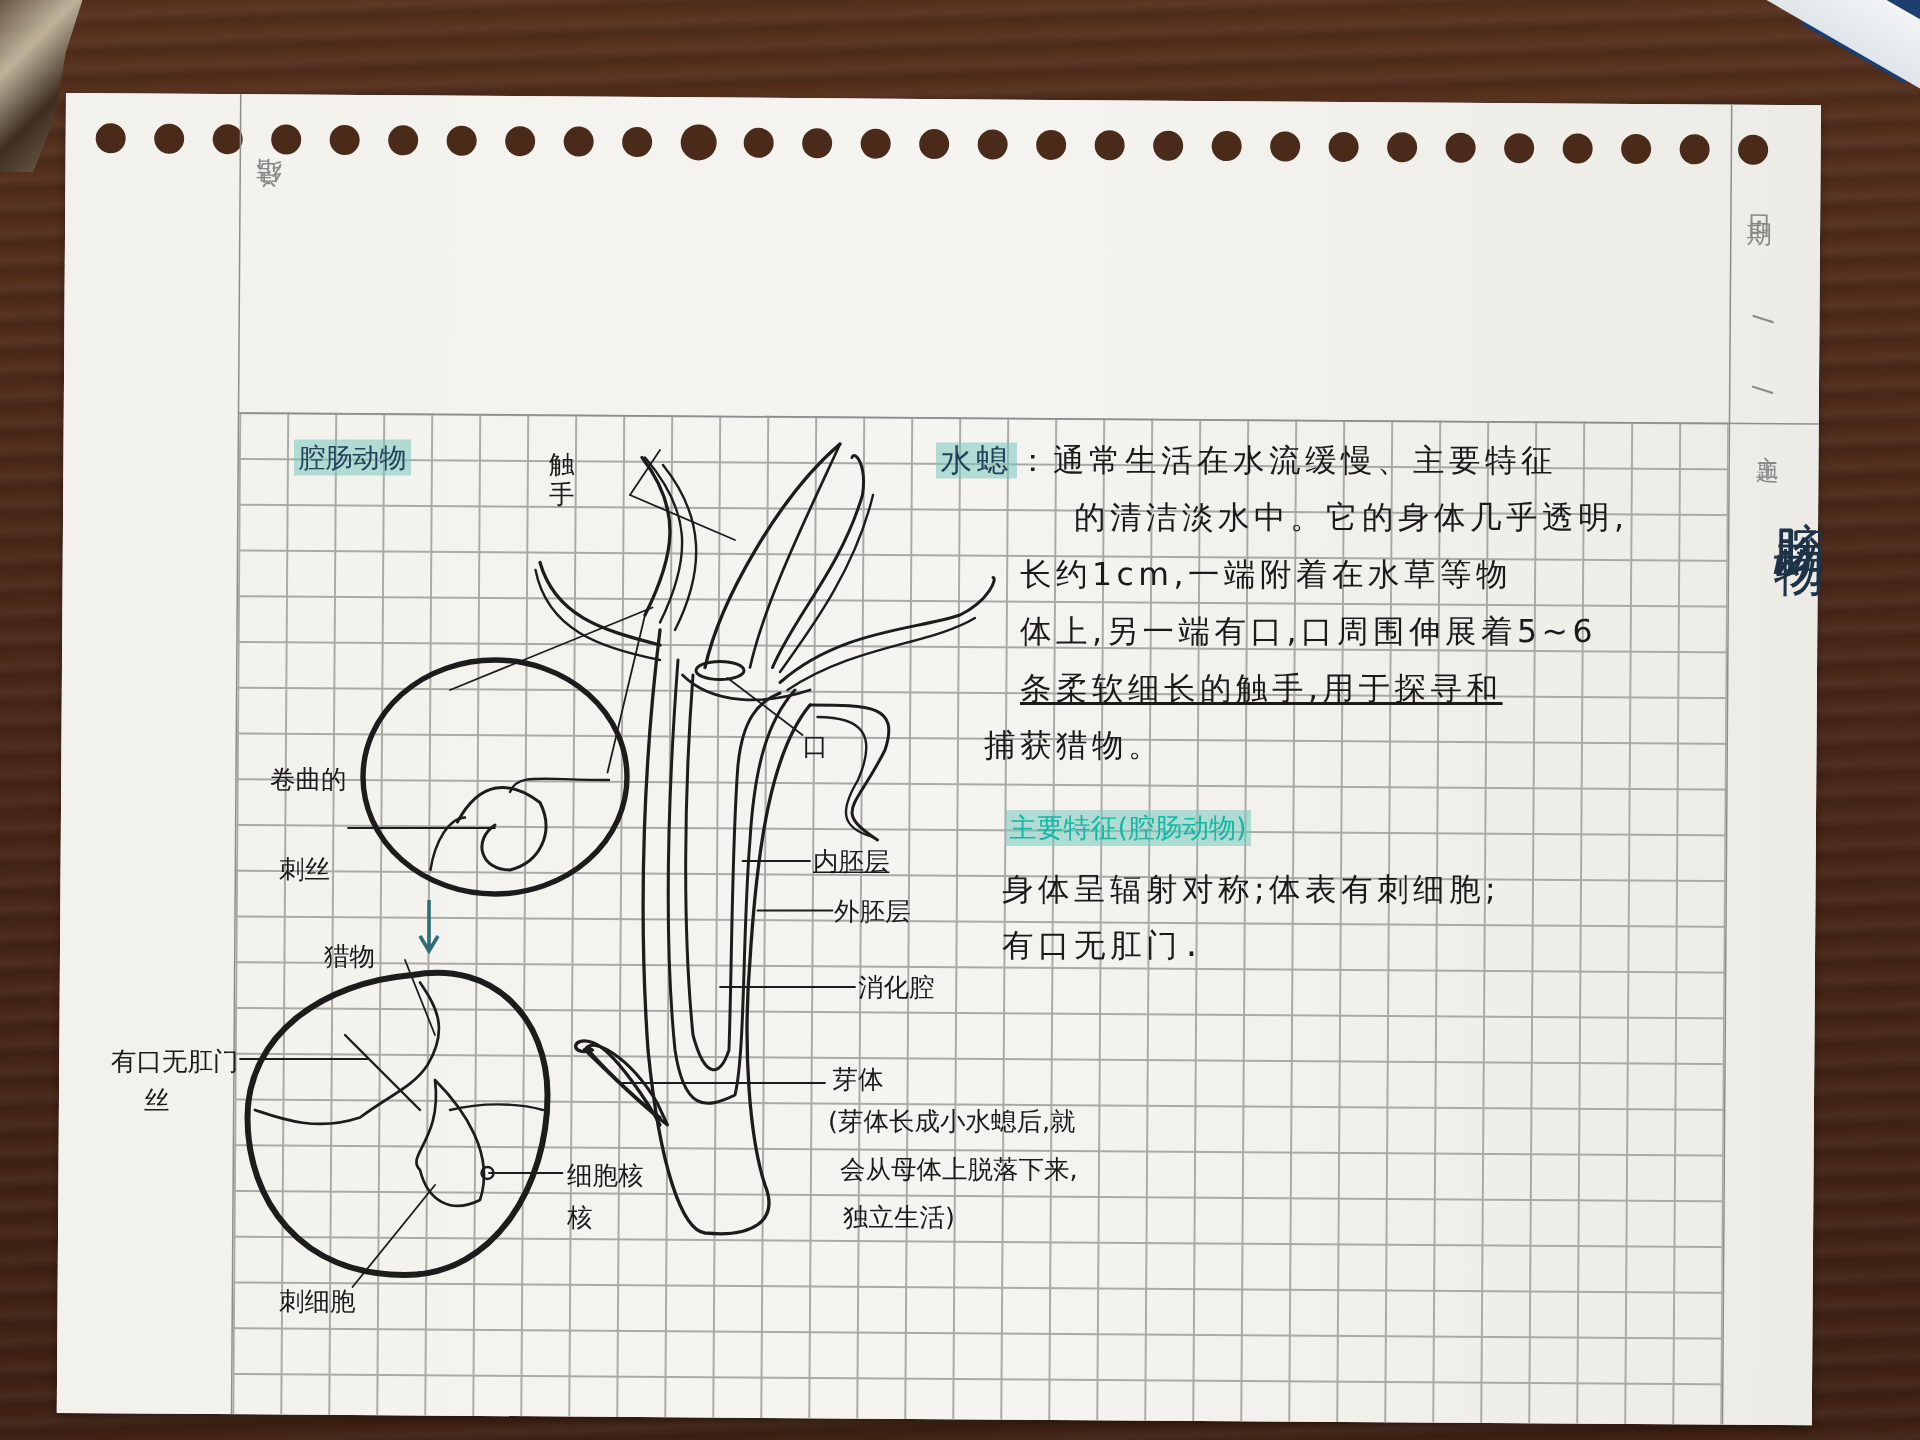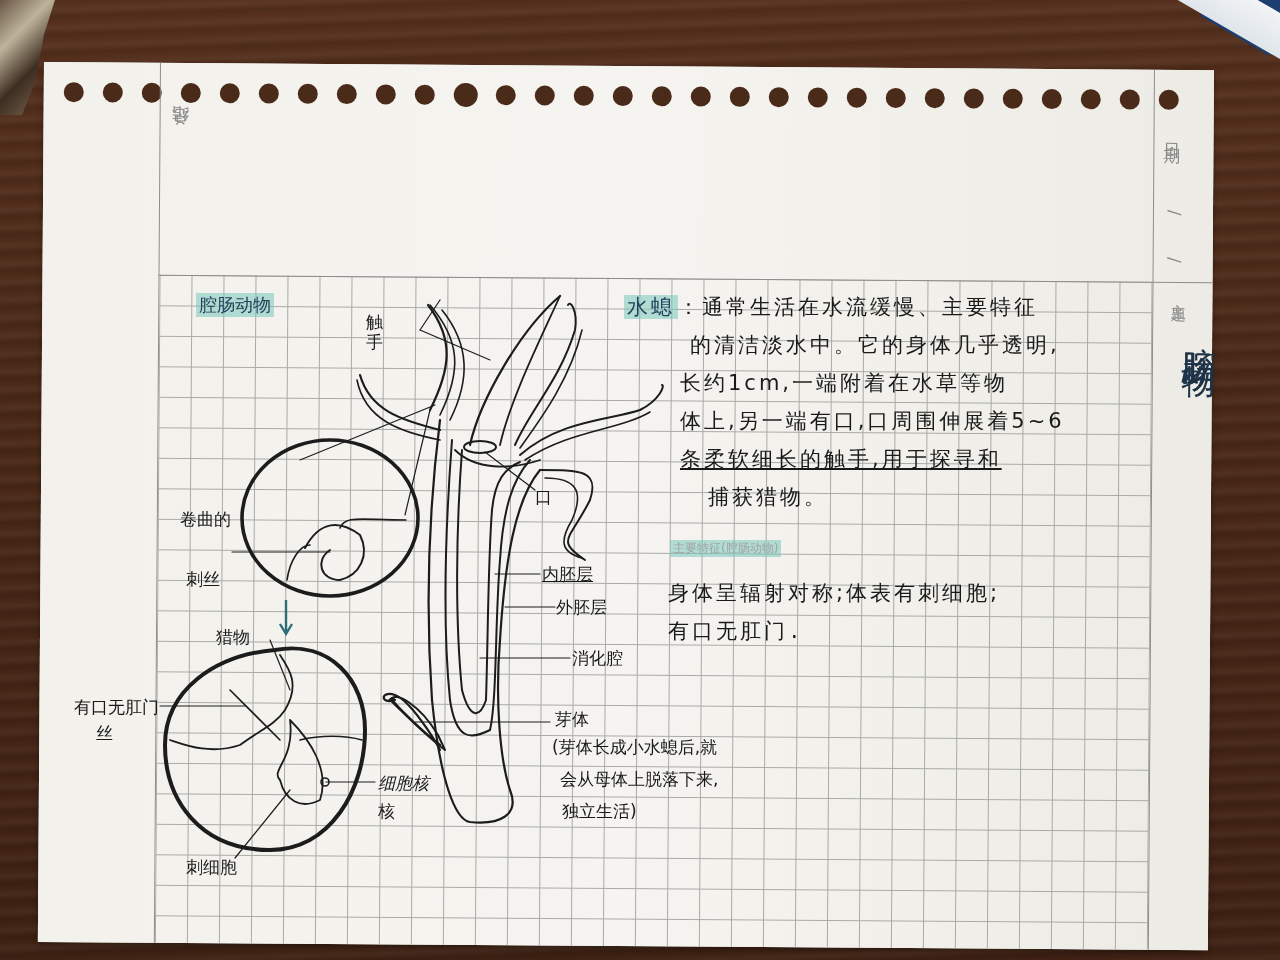--- a/index.html
+++ b/index.html
@@ -144,42 +144,42 @@
     <path d="M280 655 C 290 670, 300 685, 285 710 C 275 725, 260 730, 240 745 C 210 755, 185 745, 170 740" stroke-width="1.8"></path>
     <path d="M290 720 C 310 740, 330 770, 320 800 C 300 810, 285 800, 280 780 C 270 770, 295 760, 290 720" stroke-width="1.8"></path>
     <circle cx="325" cy="782" r="4" stroke-width="1.6"></circle>
     <path d="M300 740 C 320 735, 345 735, 362 740" stroke-width="1.6"></path>
   </g>
 
   <path d="M286 600 L 286 632 M280 624 L 286 634 L 292 624" stroke="#2d6e78" stroke-width="2.4" fill="none"></path>
 </svg>
 
 <div class="hand lbl hl" style="left:196px;top:293px;font-size:18px;color:#23415a;">腔肠动物</div>
-<div class="hand lbl" style="left:366px;top:312px;width:28px;white-space:normal;line-height:20px;">触手</div>
+<div class="hand lbl" style="left:366px;top:300px;width:28px;white-space:normal;line-height:20px;">触手</div>
 <div class="hand lbl" style="left:535px;top:486px;">口</div>
 <div class="hand lbl" style="left:180px;top:508px;">卷曲的</div>
 <div class="hand lbl" style="left:186px;top:568px;">刺丝</div>
 <div class="hand lbl" style="left:216px;top:614px;margin-top:12px;">猎物</div>
 <div class="hand lbl" style="left:74px;top:696px;">有口无肛门</div>
 <div class="hand lbl" style="left:96px;top:722px;">丝</div>
 <div class="hand lbl" style="left:186px;top:856px;">刺细胞</div>
-<div class="hand lbl" style="left:378px;top:772px;font-style:italic;">细胞核</div>
+<div class="hand lbl" style="left:378px;top:772px;">细胞核</div>
 <div class="hand lbl" style="left:378px;top:800px;">核</div>
 <div class="hand lbl" style="left:542px;top:563px;text-decoration:underline;">内胚层</div>
 <div class="hand lbl" style="left:556px;top:596px;">外胚层</div>
 <div class="hand lbl" style="left:572px;top:647px;">消化腔</div>
 <div class="hand lbl" style="left:555px;top:708px;">芽体</div>
 <div class="hand lbl" style="left:552px;top:736px;">(芽体长成小水螅后,就</div>
 <div class="hand lbl" style="left:560px;top:768px;">会从母体上脱落下来,</div>
 <div class="hand lbl" style="left:562px;top:800px;">独立生活)</div>
 
 <div class="hand body-text" style="left:624px;top:288px;">
   <span class="hl" style="color:#23415a;">水螅</span><span>：通常生活在水流缓慢、主要特征</span>
 </div>
-<div class="hand body-text" style="left:690px;top:326px;">的清洁淡水中。它的身体几乎透明,</div>
+<div class="hand body-text" style="left:716px;top:326px;">的清洁淡水中。它的身体几乎透明,</div>
 <div class="hand body-text" style="left:680px;top:364px;">长约1cm,一端附着在水草等物</div>
 <div class="hand body-text" style="left:680px;top:402px;">体上,另一端有口,口周围伸展着5~6</div>
 <div class="hand body-text" style="left:680px;top:440px;text-decoration:underline;">条柔软细长的触手,用于探寻和</div>
-<div class="hand body-text" style="left:708px;top:478px;">捕获猎物。</div>
+<div class="hand body-text" style="left:656px;top:478px;">捕获猎物。</div>
 
-<div class="hand hl" style="left:670px;top:540px;font-size:12px;color:#a3a3a3;">主要特征(腔肠动物)</div>
+<div class="hand hl" style="left:670px;top:540px;font-size:18px;color:#14b8a6;">主要特征(腔肠动物)</div>
 <div class="hand body-text" style="left:668px;top:574px;">身体呈辐射对称;体表有刺细胞;</div>
 <div class="hand body-text" style="left:668px;top:614px;font-family:Liberation Mono, monospace;">有口无肛门.</div>
 
 </body></html>

